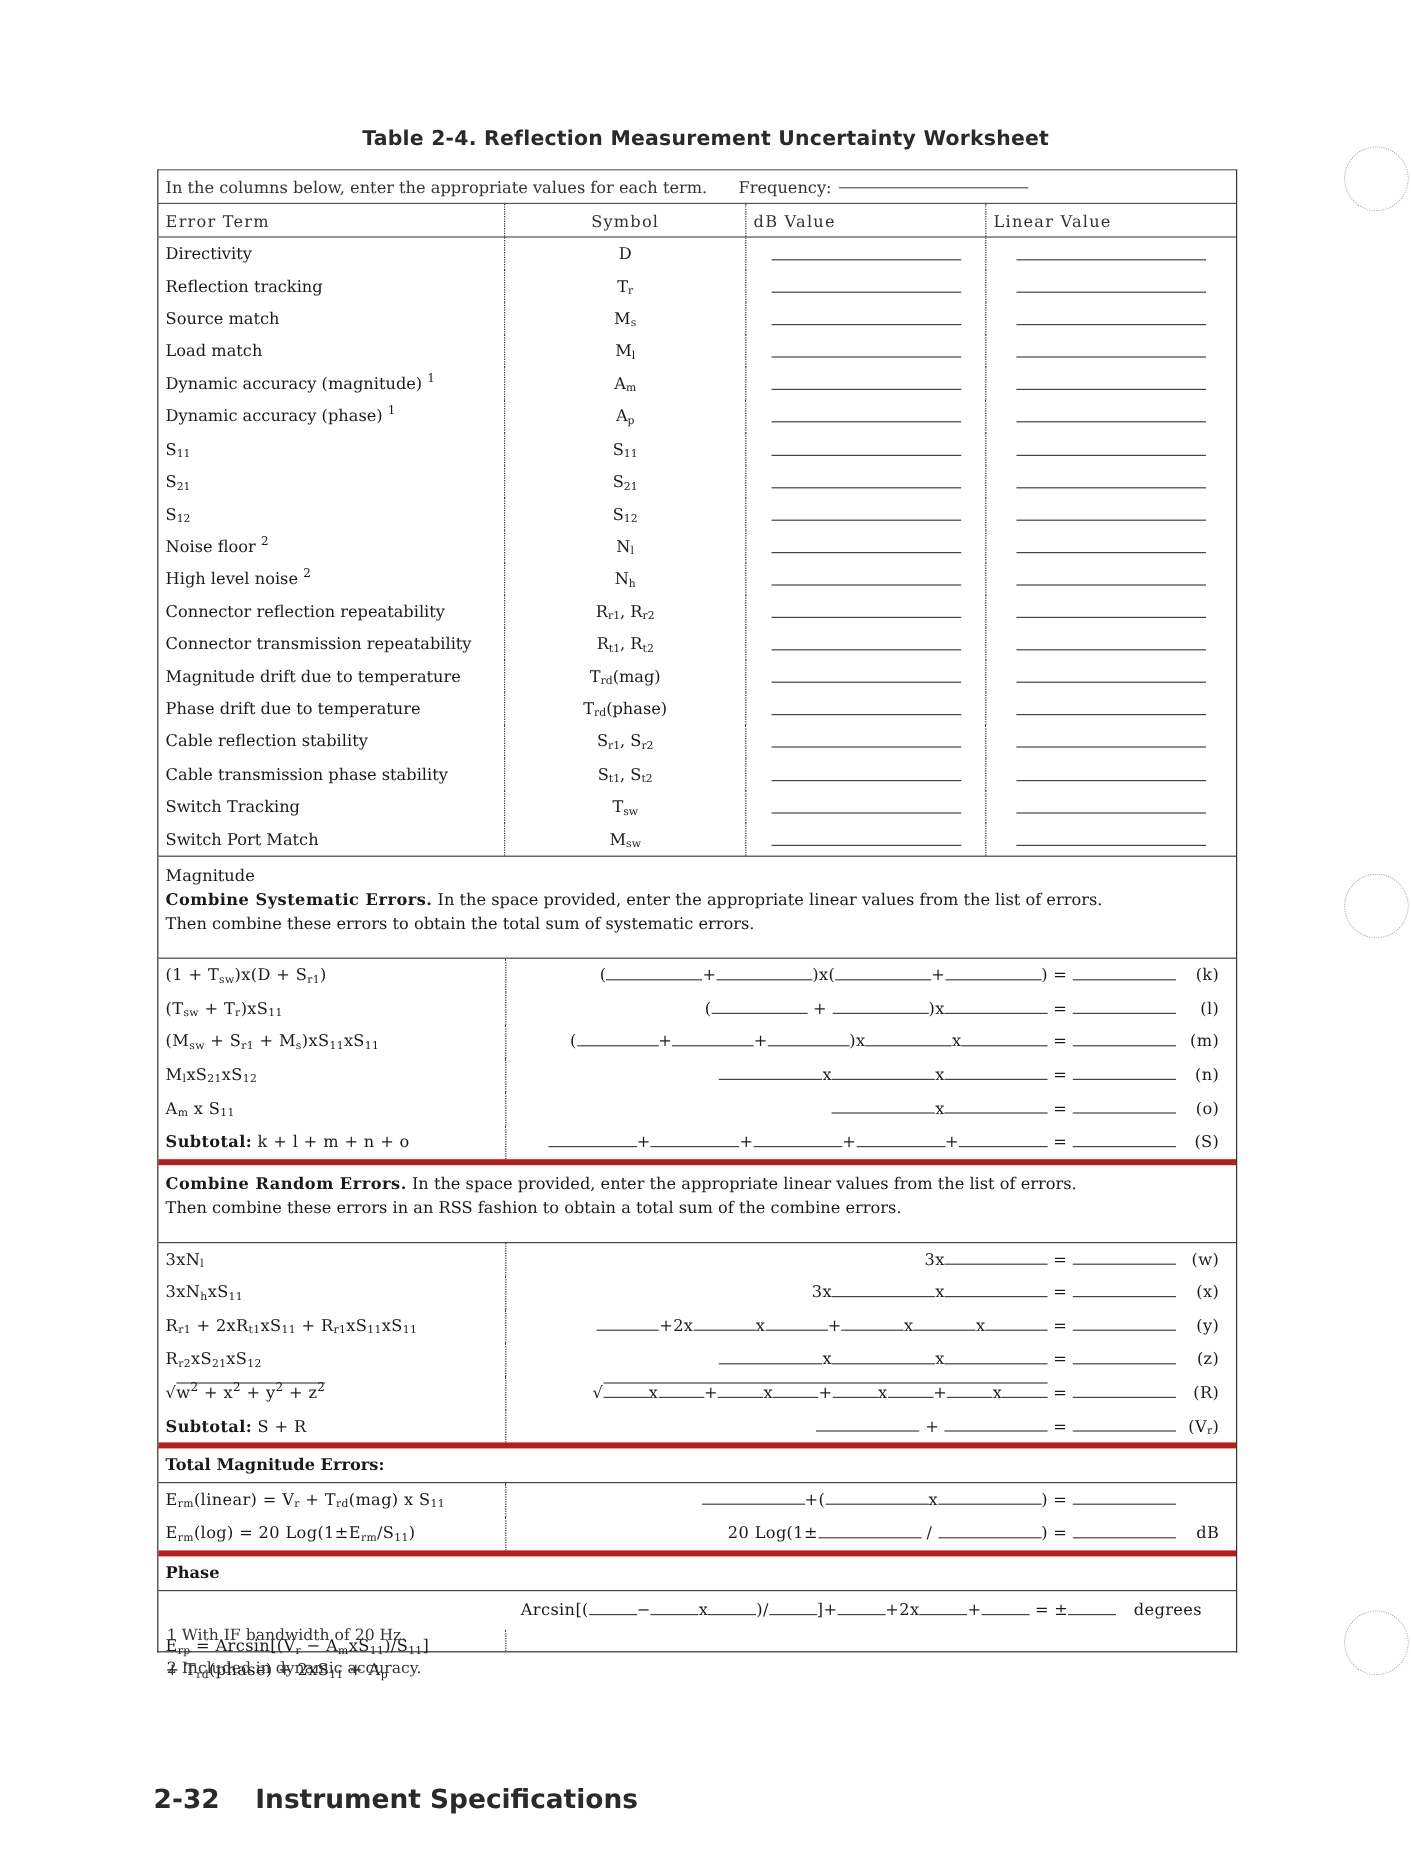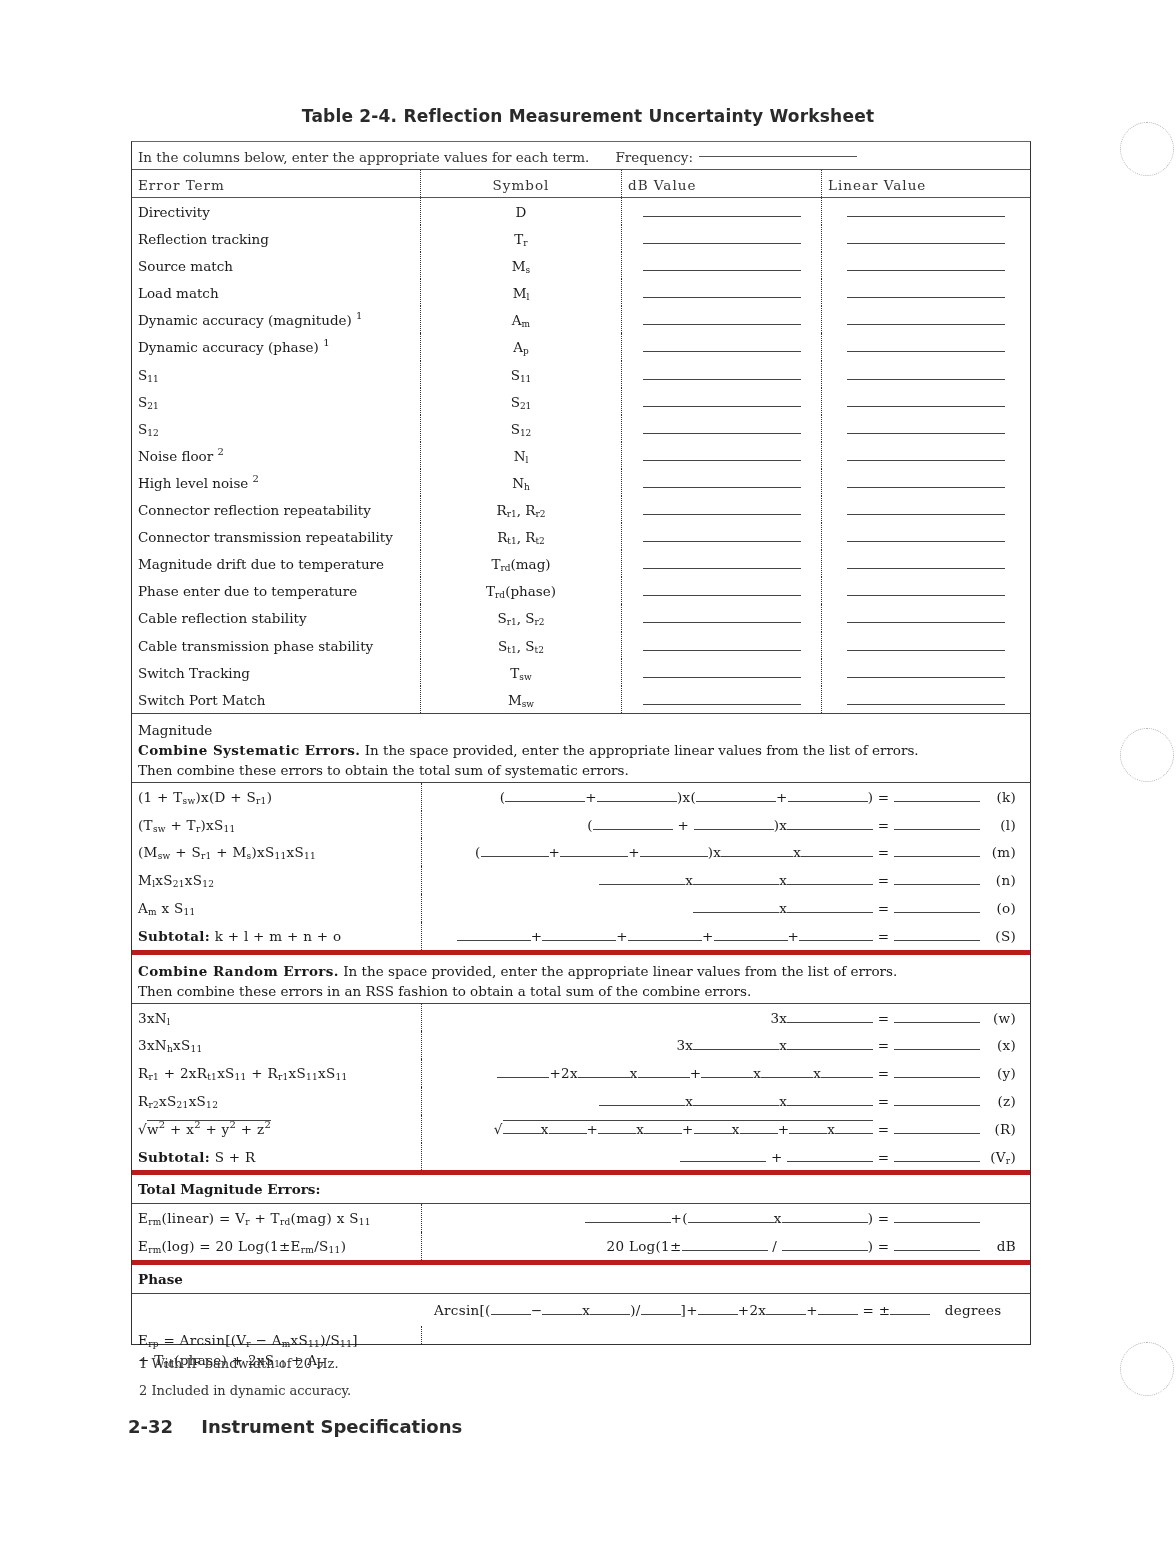--- a/index.html
+++ b/index.html
@@ -18,36 +18,36 @@
   .c4 { width: 207px; }
   .intro { height: 28px; line-height: 30px; padding-left: 6px; color: #333; }
   .intro .freq-blank { display: inline-block; width: 158px; border-bottom: 1px solid #555; margin-left: 6px; height: 14px; vertical-align: middle; }
   .hdr { height: 28px; line-height: 30px; letter-spacing: 1px; color: #333; }
   .hdr .c3, .hdr .c4 { }
   .terms { border-bottom: 1px solid #444; }
   .term-row { display: flex; height: 27.1px; line-height: 28px; }
   .term-row .blank { display: block; margin: 18px auto 0; width: 158px; border-bottom: 1px solid #444; }
   sub { font-size: 9px; vertical-align: -2px; line-height: 0; }
   sup { font-size: 10px; vertical-align: 6px; line-height: 0; }
-  .sec { padding: 6px 6px 2px; line-height: 20px; border-bottom: 1px solid #444; }
+  .sec { padding: 6px 6px 18px; line-height: 20px; border-bottom: 1px solid #444; }
   .sec b { font-weight: bold; letter-spacing: 0.4px; }
   .calc { border-bottom: 5px solid #b91c1c; }
   .calc-row { display: flex; height: 27.8px; line-height: 28px; }
   .calc-row .left { width: 290px; border-right: 1px dotted #333; padding-left: 6px; box-sizing: border-box; white-space: nowrap; }
   .calc-row .right { flex: 1; position: relative; padding-right: 14px; box-sizing: border-box; display: flex; justify-content: flex-end; white-space: nowrap; }
   .formula { font-family: "DejaVu Serif", serif; letter-spacing: 0.3px; }
   .eqtag { display: inline-block; width: 36px; text-align: right; }
   .ul { display: inline-block; border-bottom: 1px solid #444; height: 14px; vertical-align: baseline; }
   .bold { font-weight: bold; }
   .single { padding: 4px 6px; border-bottom: 1px solid #444; line-height: 20px; }
   .phase-row { display: flex; height: 50px; }
   .phase-row .left { width: 290px; border-right: 1px dotted #333; padding: 4px 6px; box-sizing: border-box; line-height: 20px; margin-top: 32px; }
   .phase-row .right { flex: 1; padding: 4px 12px; line-height: 24px; white-space: nowrap; }
   .footnote { position: absolute; left: 139px; font-size: 13px; color: #333; text-align: right; }
-  .footer { position: absolute; left: 128px; top: 1416px; font-family: "DejaVu Sans", "Liberation Sans", sans-serif; font-weight: bold; font-size: 18px; color: #2a2a2a; }
+  .footer { position: absolute; left: 128px; top: 1488px; font-family: "DejaVu Sans", "Liberation Sans", sans-serif; font-weight: bold; font-size: 22px; color: #2a2a2a; }
   .footer .pg { margin-right: 22px; }
 </style>
 </head>
 <body>
 
 <div class="hole" style="left:1120px; top:122px;"></div>
 <div class="hole" style="left:1120px; top:728px;"></div>
 <div class="hole" style="left:1120px; top:1342px;"></div>
 
 <div class="page-title">Table 2-4. Reflection Measurement Uncertainty Worksheet</div>
@@ -199,21 +199,21 @@
         <div class="cell c1">Magnitude drift due to temperature</div>
         <div class="cell c2">T<sub>rd</sub>(mag)</div>
         <div class="cell c3">
           <span class="blank"></span>
         </div>
         <div class="cell c4">
           <span class="blank"></span>
         </div>
       </div>
       <div class="term-row">
-        <div class="cell c1">Phase enter due to temperature</div>
+        <div class="cell c1">Phase drift due to temperature</div>
         <div class="cell c2">T<sub>rd</sub>(phase)</div>
         <div class="cell c3">
           <span class="blank"></span>
         </div>
         <div class="cell c4">
           <span class="blank"></span>
         </div>
       </div>
       <div class="term-row">
         <div class="cell c1">Cable reflection stability</div>

